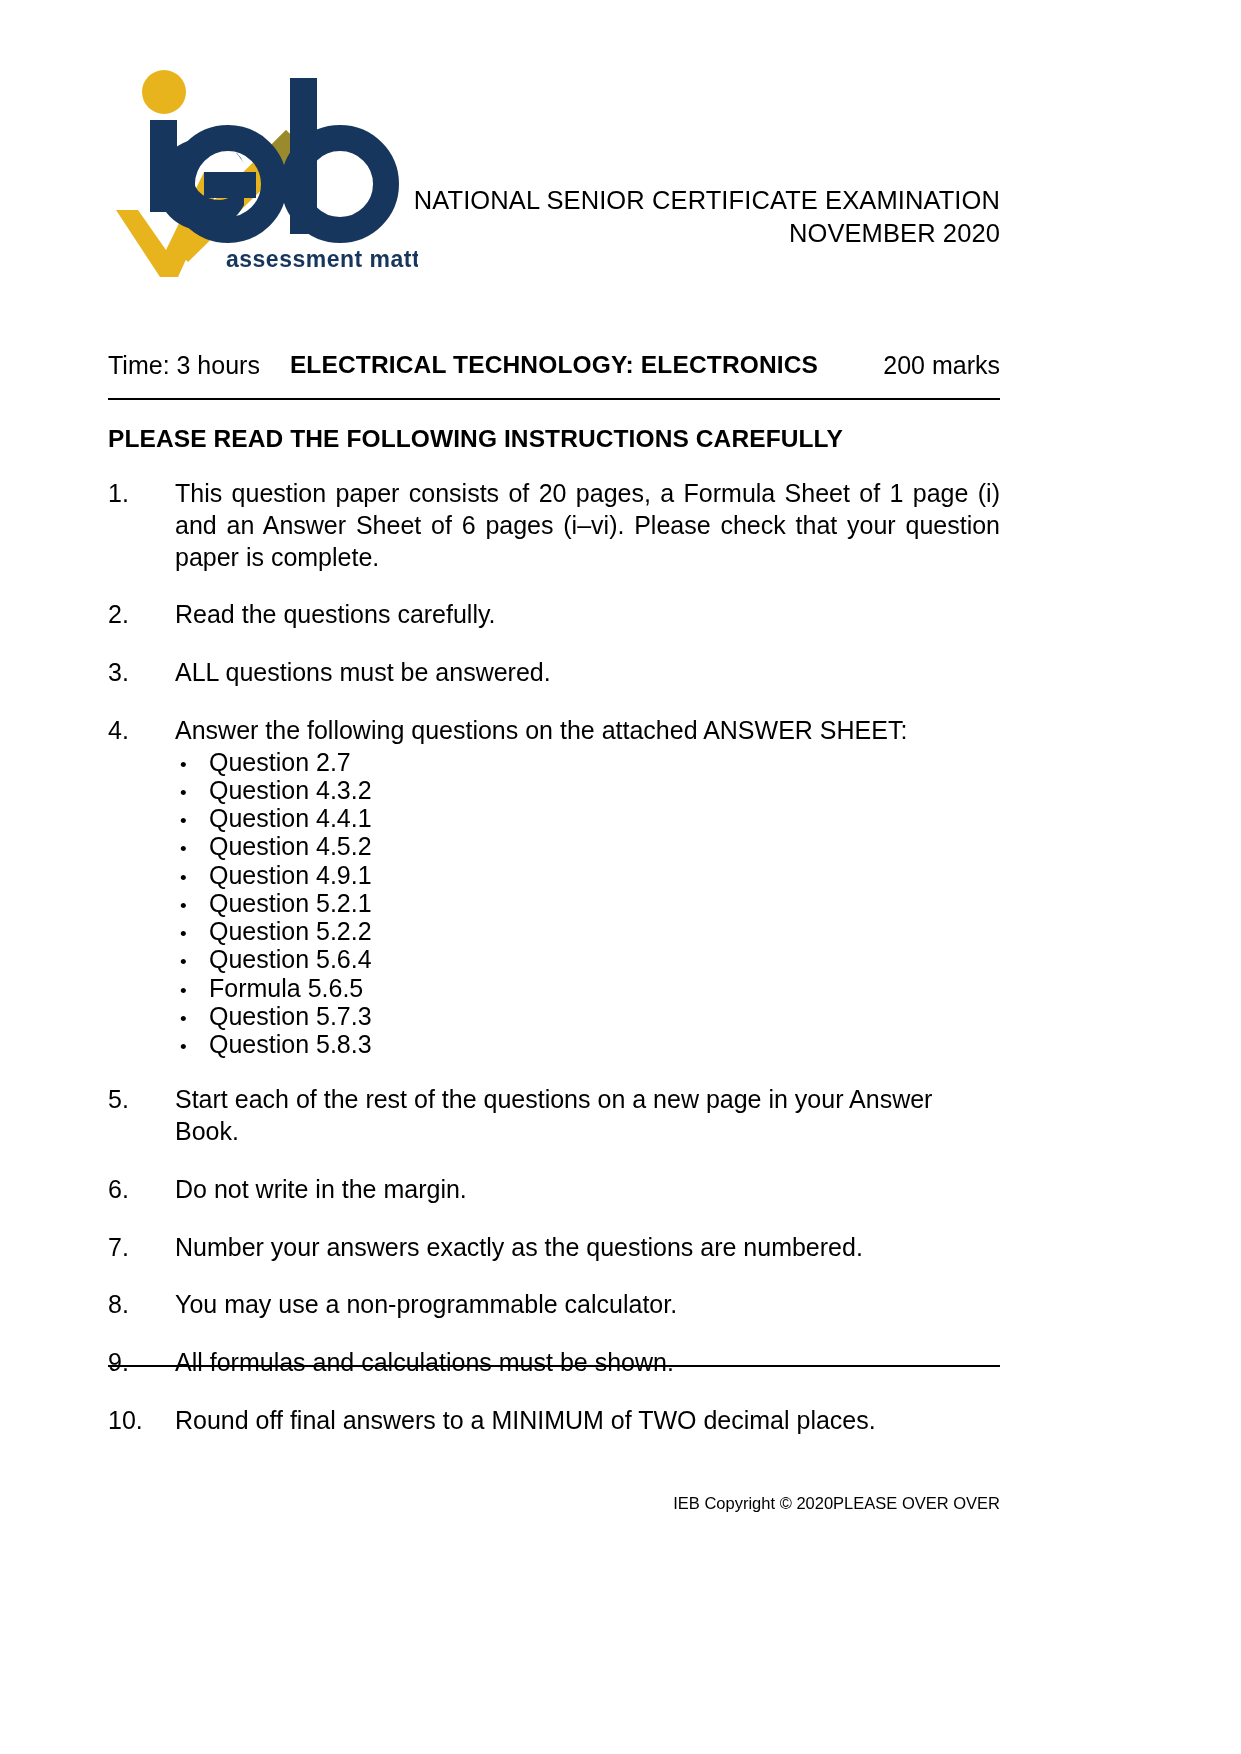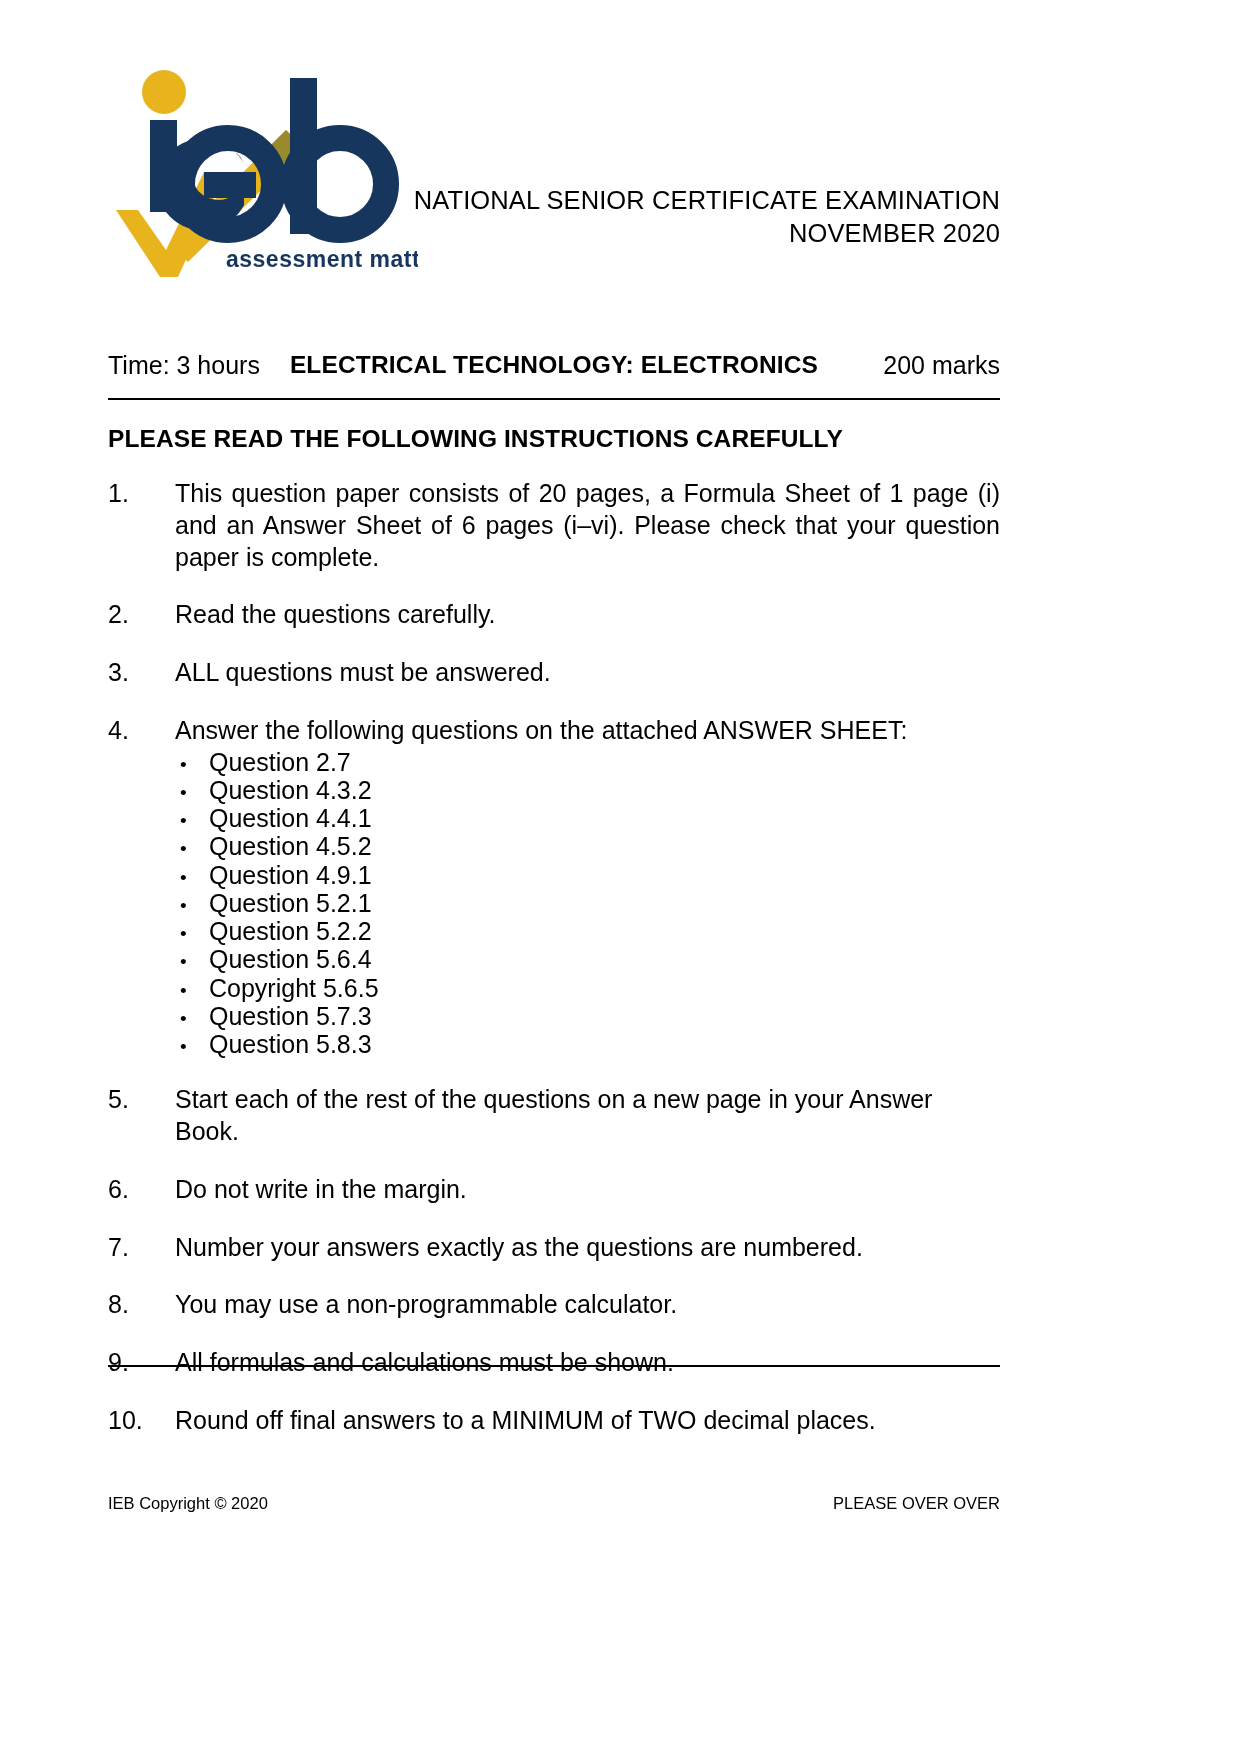--- a/index.html
+++ b/index.html
@@ -144,24 +144,23 @@
   }
   .bullet-label { flex: 1 1 auto; }
 
   
   .footer {
     position: absolute;
     left: 108px;
     top: 1494px;
     width: 892px;
     display: flex;
-    justify-content: space-between;
+    justify-content: flex-end;
     align-items: baseline;
     font-size: 16.5px;
-    gap: 29px;
   }
 </style>
 </head>
 <body>
 
 <div class="page">
 
   <div class="header-block">
 
     <div class="logo">
@@ -256,21 +255,21 @@
             <li class="bullet-row">
               <span class="bullet-mark">•</span>
               <span class="bullet-label">Question 5.2.2</span>
             </li>
             <li class="bullet-row">
               <span class="bullet-mark">•</span>
               <span class="bullet-label">Question 5.6.4</span>
             </li>
             <li class="bullet-row">
               <span class="bullet-mark">•</span>
-              <span class="bullet-label">Copyright 5.6.5</span>
+              <span class="bullet-label">Formula 5.6.5</span>
             </li>
             <li class="bullet-row">
               <span class="bullet-mark">•</span>
               <span class="bullet-label">Question 5.7.3</span>
             </li>
             <li class="bullet-row">
               <span class="bullet-mark">•</span>
               <span class="bullet-label">Question 5.8.3</span>
             </li>
           </ul>

